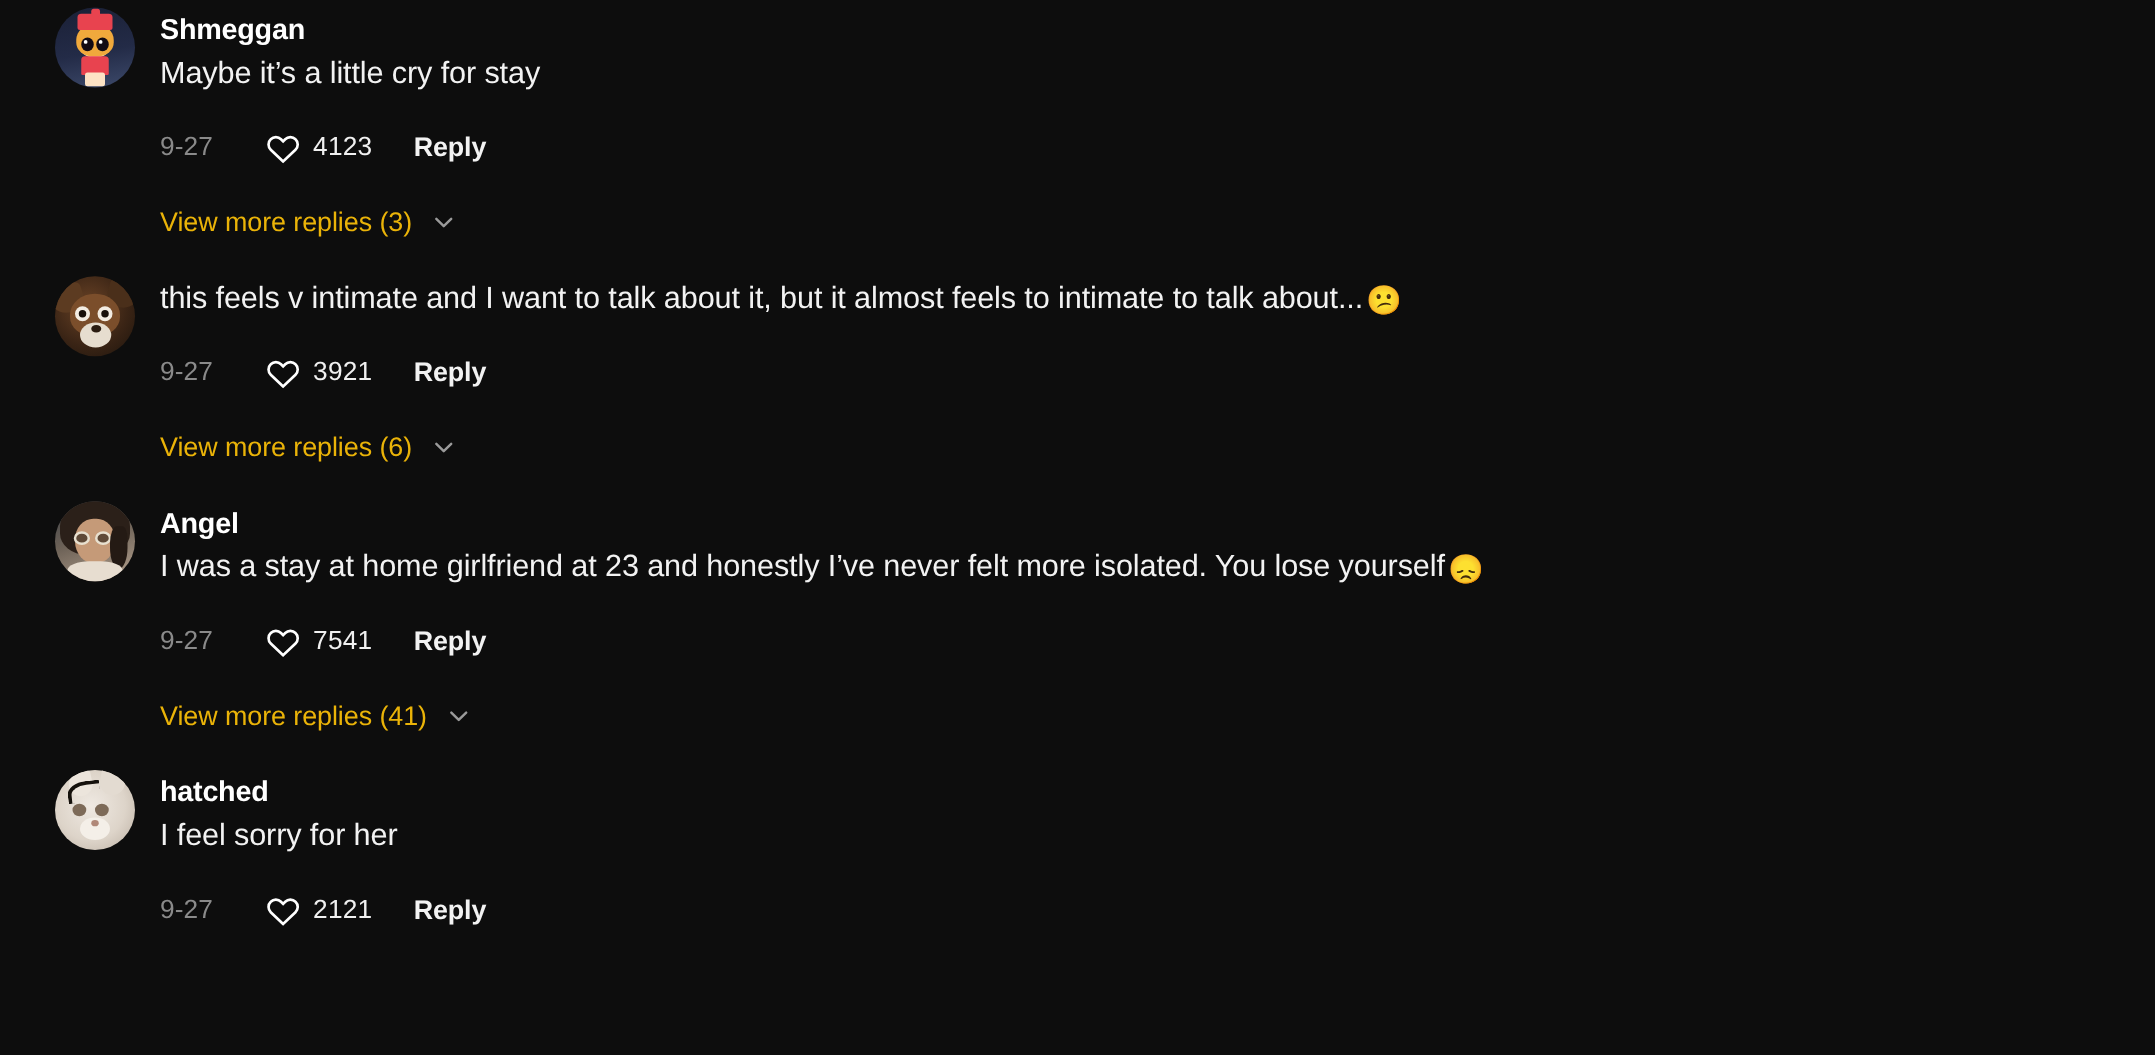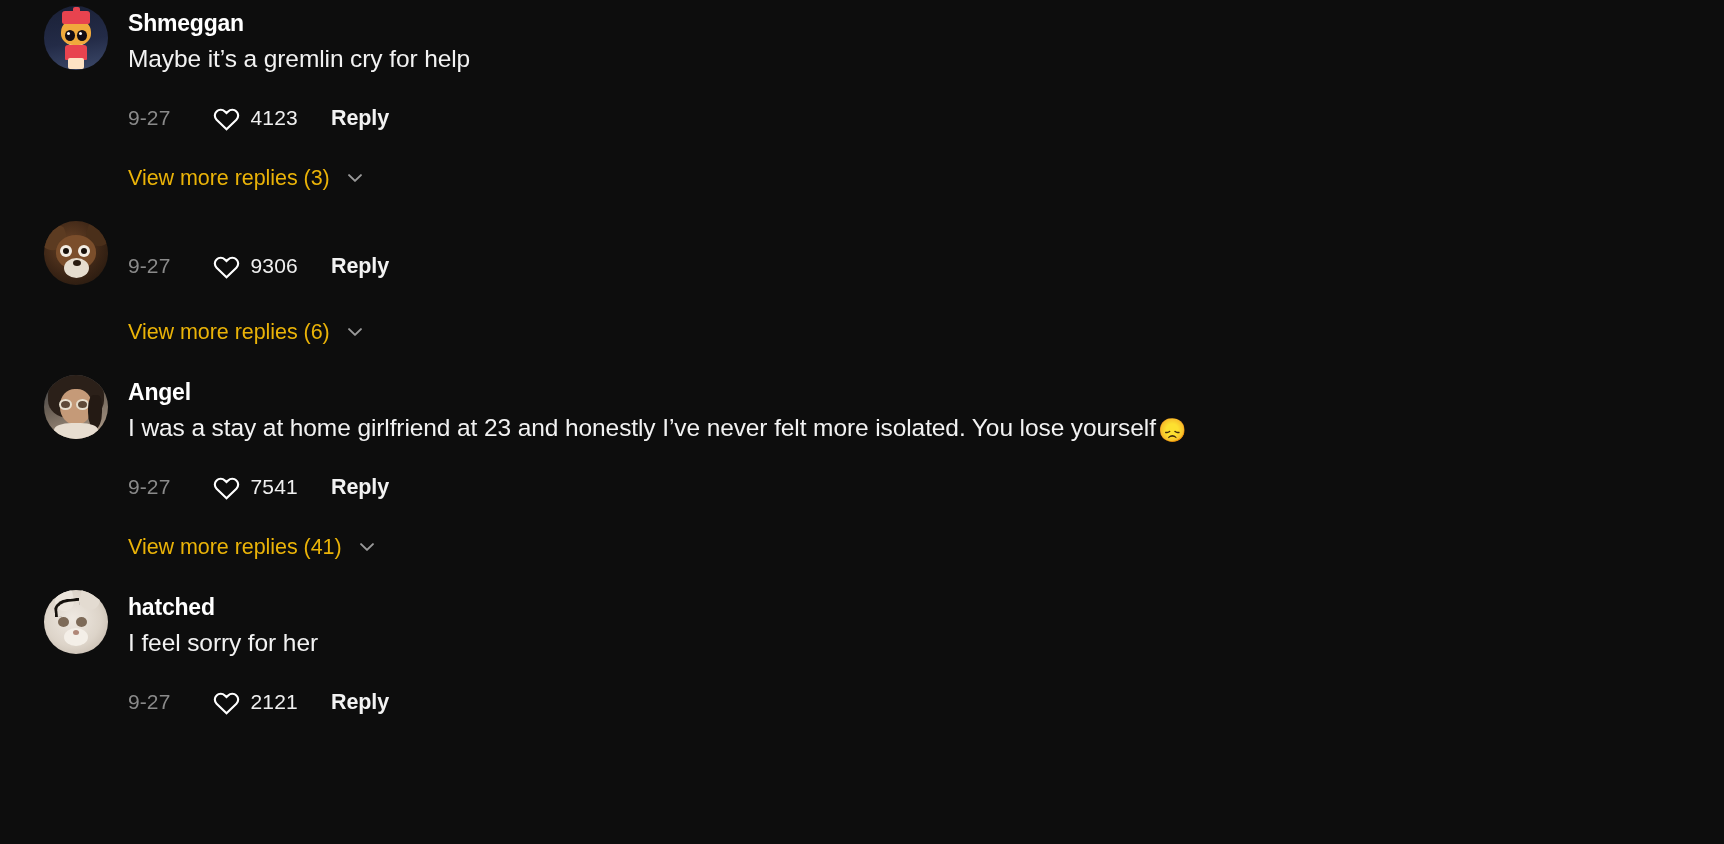--- a/index.html
+++ b/index.html
@@ -265,21 +265,21 @@
       <div class="face"></div>
         <div class="hair"></div>
         <div class="bow"></div>
       <div class="eye l"></div>
         <div class="eye r"></div>
       <div class="dress"></div>
         <div class="legs"></div>
     </div>
     <div class="comment-body">
       <div class="username">Shmeggan</div>
-      <div class="comment-text"><span>Maybe it’s a gremlin cry for help</span></div>
+      <div class="comment-text"><span>Maybe it’s a little cry for stay</span></div>
       <div class="meta">
         <span class="meta-date">9-27</span>
         <span class="like-group">
           <span class="heart-icon">
             <svg width="27" height="25" viewBox="0 0 24 22">
                 <path d="M12 20.5 3.2 12.1C1.1 10.1 1.1 6.7 3.2 4.7c2-2 5.3-2 7.3 0L12 6.2l1.5-1.5c2-2 5.3-2 7.3 0 2.1 2 2.1 5.4 0 7.4z" fill="none" stroke="#ffffff" stroke-width="1.9"></path>
               </svg>
           </span>
           <span class="like-count">4123</span>
         </span>
@@ -302,29 +302,30 @@
     <div class="avatar av-grem">
       <div class="g-ear-l"></div>
         <div class="g-ear-r"></div>
       <div class="g-head"></div>
       <div class="g-eye l"></div>
         <div class="g-eye r"></div>
       <div class="g-muzzle"></div>
         <div class="g-nose"></div>
     </div>
     <div class="comment-body">
+      <div class="comment-text"><span>this feels v intimate and I want to talk about it, but it almost feels to intimate to talk about...</span><span class="emoji">😕</span></div>
       <div class="meta">
         <span class="meta-date">9-27</span>
         <span class="like-group">
           <span class="heart-icon">
             <svg width="27" height="25" viewBox="0 0 24 22">
                 <path d="M12 20.5 3.2 12.1C1.1 10.1 1.1 6.7 3.2 4.7c2-2 5.3-2 7.3 0L12 6.2l1.5-1.5c2-2 5.3-2 7.3 0 2.1 2 2.1 5.4 0 7.4z" fill="none" stroke="#ffffff" stroke-width="1.9"></path>
               </svg>
           </span>
-          <span class="like-count">9306</span>
+          <span class="like-count">3921</span>
         </span>
         <span class="reply-btn">Reply</span>
       </div>
     </div>
   </div>
   <div class="view-more">
     <span class="view-more-label">View more replies (6)</span>
     <span class="chev">
       <svg width="22" height="22" viewBox="0 0 20 20">
           <path d="M4.6 7.4 10 12.6l5.4-5.2" fill="none" stroke="#9a9a9a" stroke-width="1.8" stroke-linecap="round" stroke-linejoin="round"></path>

